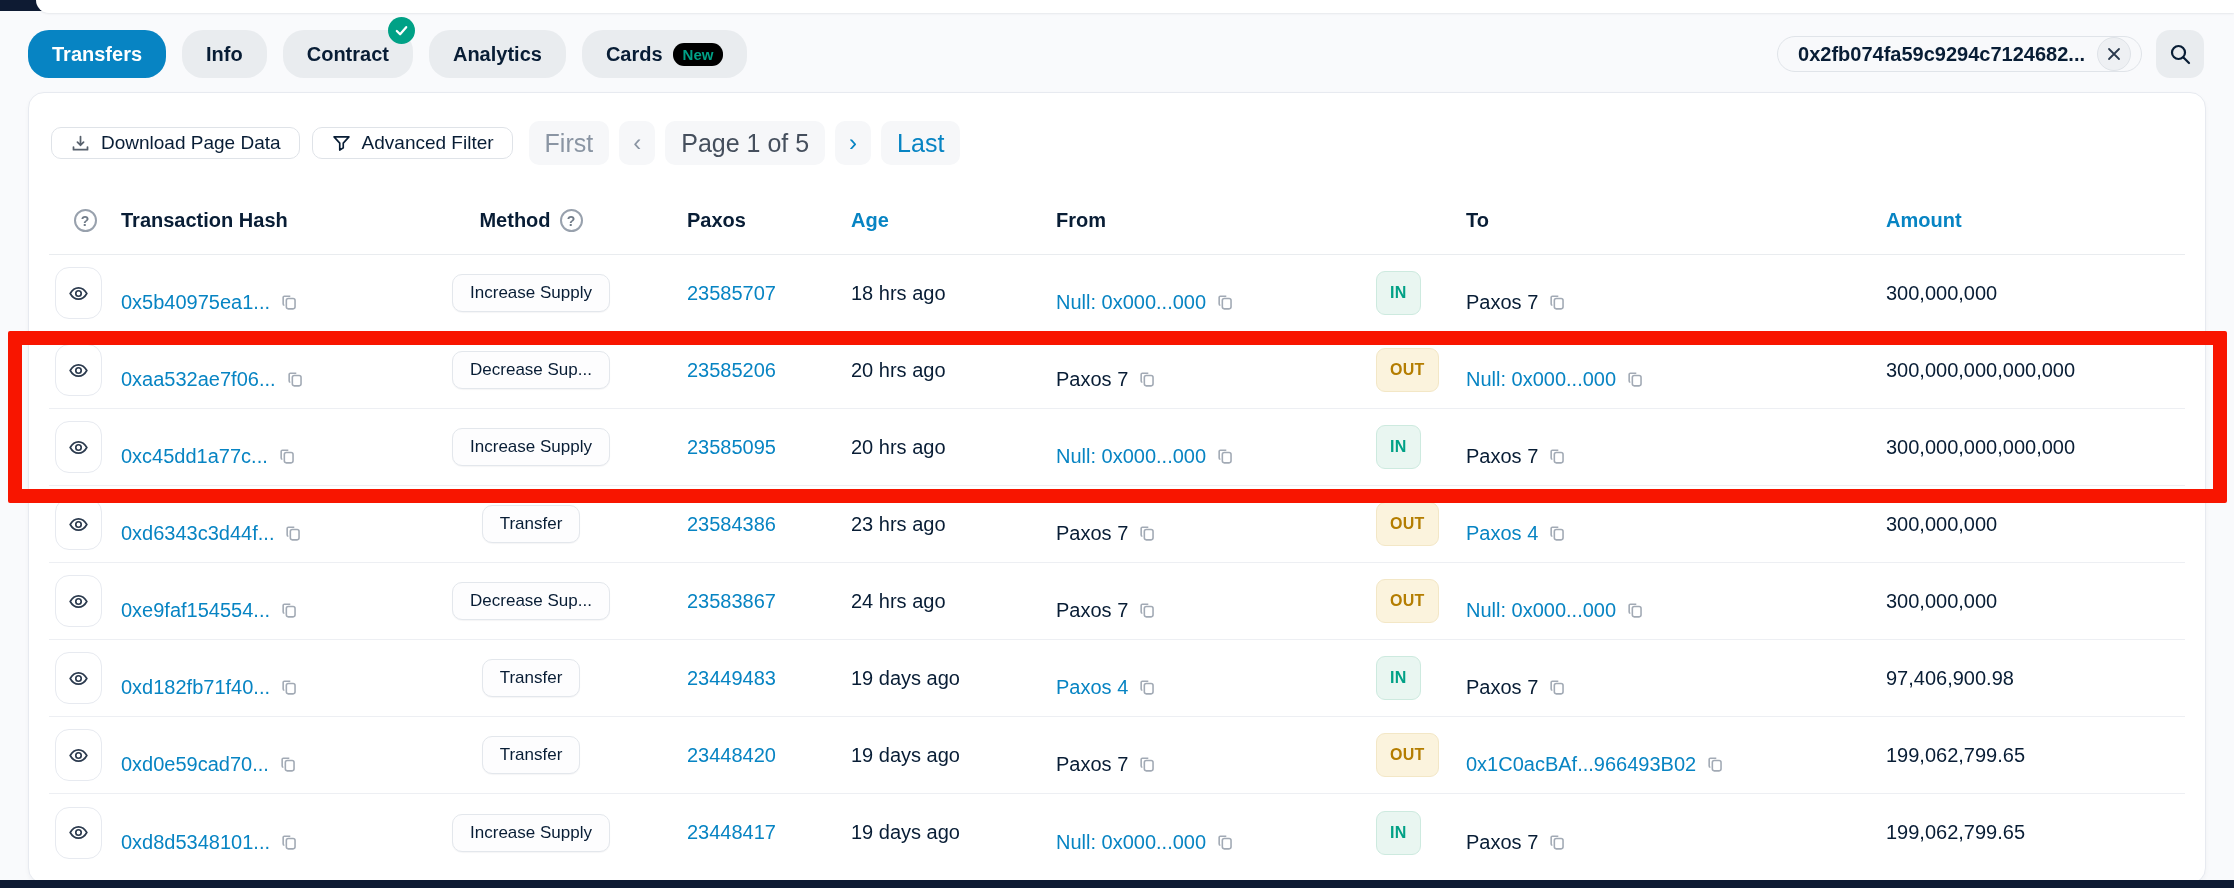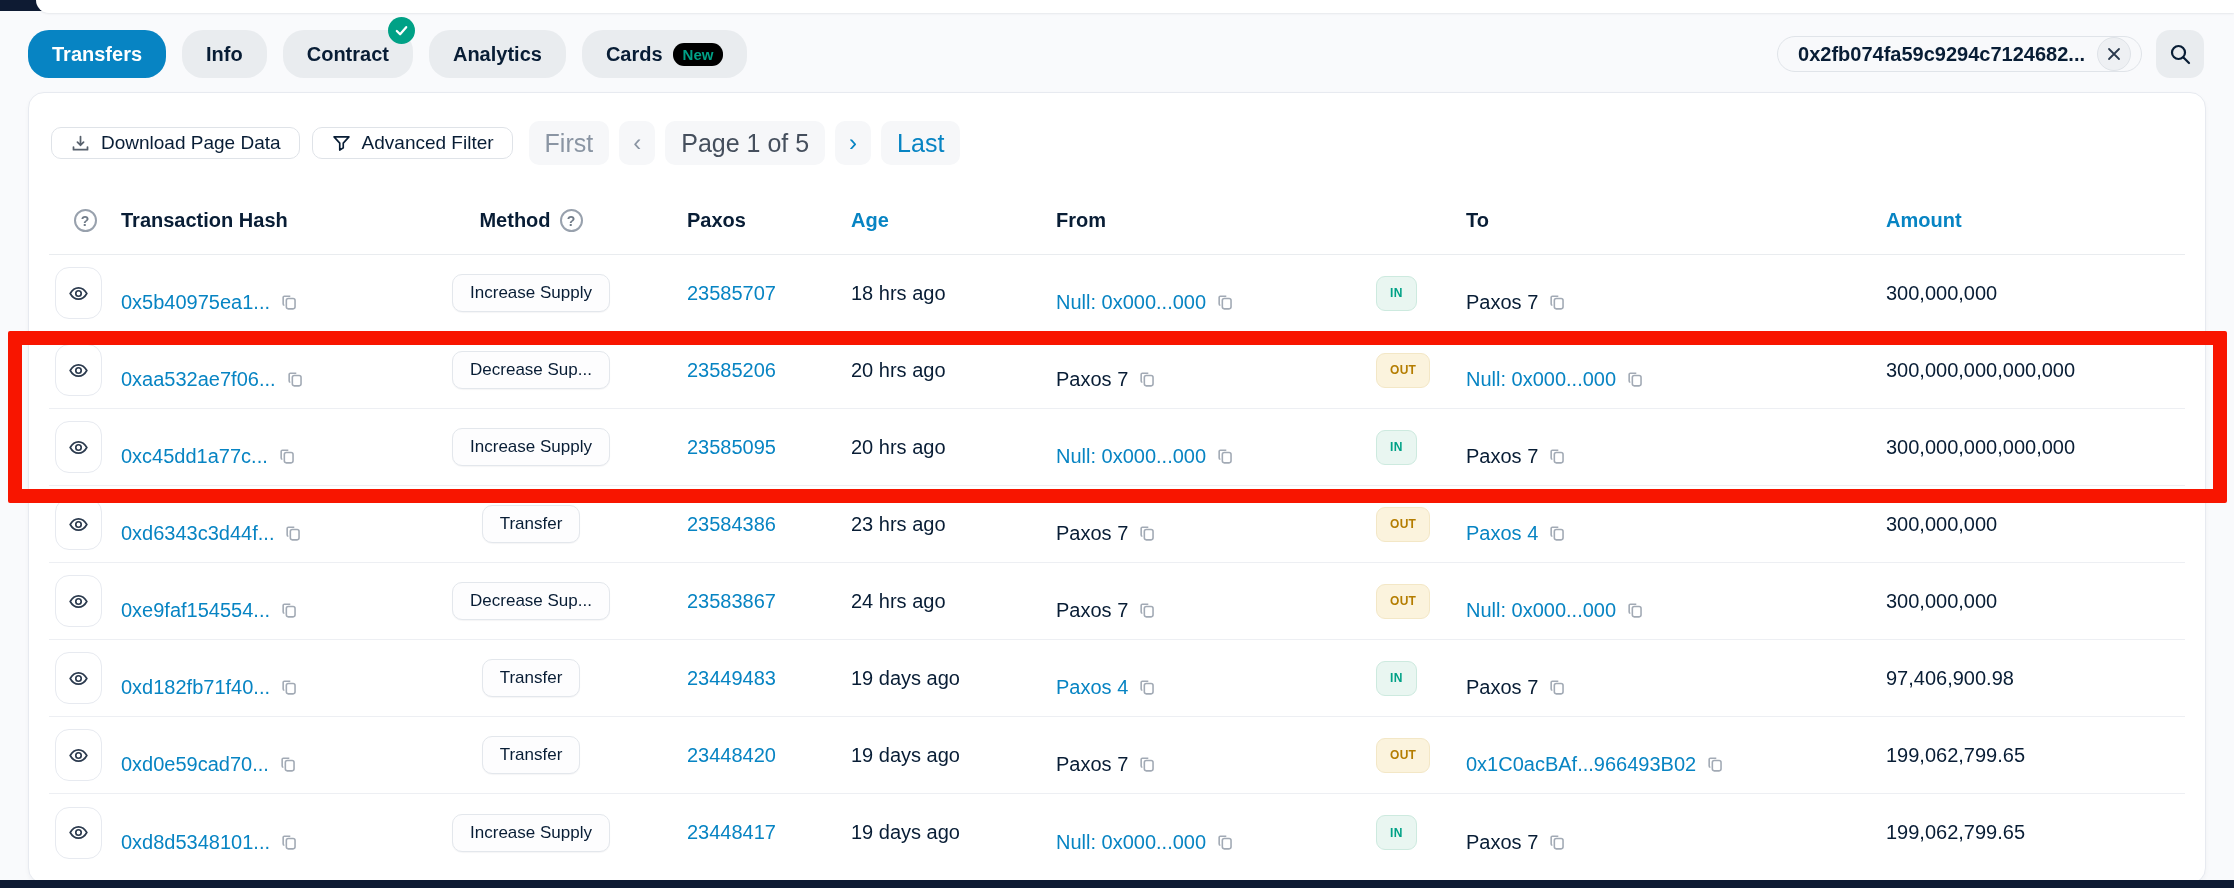--- a/index.html
+++ b/index.html
@@ -68,22 +68,22 @@
   .eye-btn { width:47px; height:52px; border-radius:14px; border:1px solid #e7eaf0; background:#fff;
     display:flex; align-items:center; justify-content:center; cursor:pointer; }
   .cell-flex { display:flex; align-items:center; gap:10px; min-width:0;margin-top:19px; }
   .link { color:#0784c3; cursor:pointer; text-decoration:none; }
   .plain { color:#081d35; }
   .copy { flex:0 0 auto; display:inline-flex; cursor:pointer; }
   .cell-method { display:flex; justify-content:center; }
   .method-pill { padding:8px 17px; border:1px solid #e3e7ec; border-radius:10px; background:#fdfdfe;
     box-shadow:0 1px 1px rgba(16,27,51,.04); font-size:17px; color:#081d35; white-space:nowrap; }
   .cell-block { padding-left:26px; }
-  .badge { display:inline-flex; align-items:center; justify-content:center; height:35px; padding:0 13px;
-    border-radius:9px; font-size:12px; font-weight:700; letter-spacing:.3px; }
+  .badge { display:inline-flex; align-items:center; justify-content:center; height:44px; padding:0 13px;
+    border-radius:9px; font-size:16px; font-weight:700; letter-spacing:.3px; }
   .badge.in { color:#00a186; background:#e9f6f1; border:1px solid #cdeadf; }
   .badge.out { color:#b47d00; background:#fbf3dd; border:1px solid #f3e7c6; }
   .cell-amount { color:#081d35; }
 
   
   .hl-box { position:absolute; top:331px; left:8px; width:2219px; height:172px;
     border:14px solid #f81500; border-radius:2px; z-index:50; pointer-events:none; }
 
   svg { display:block; }
 </style>

